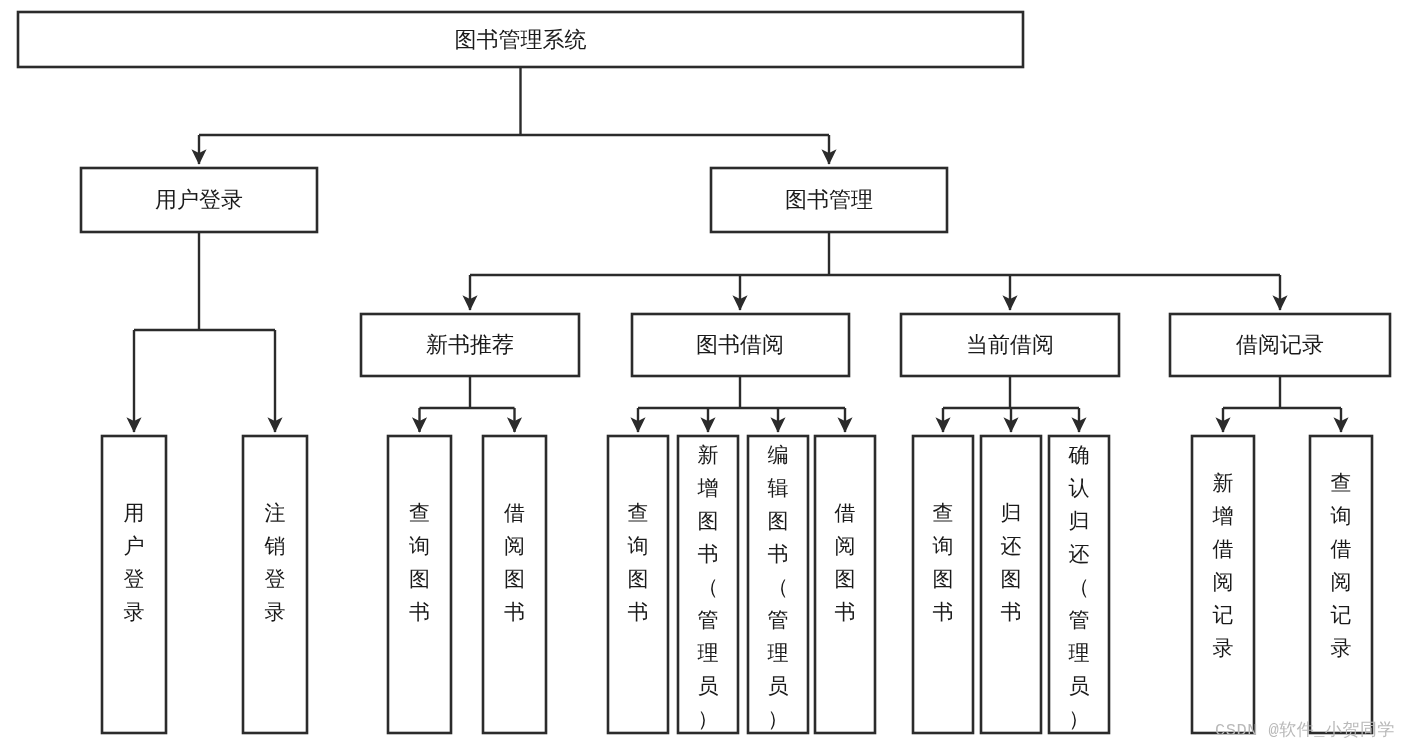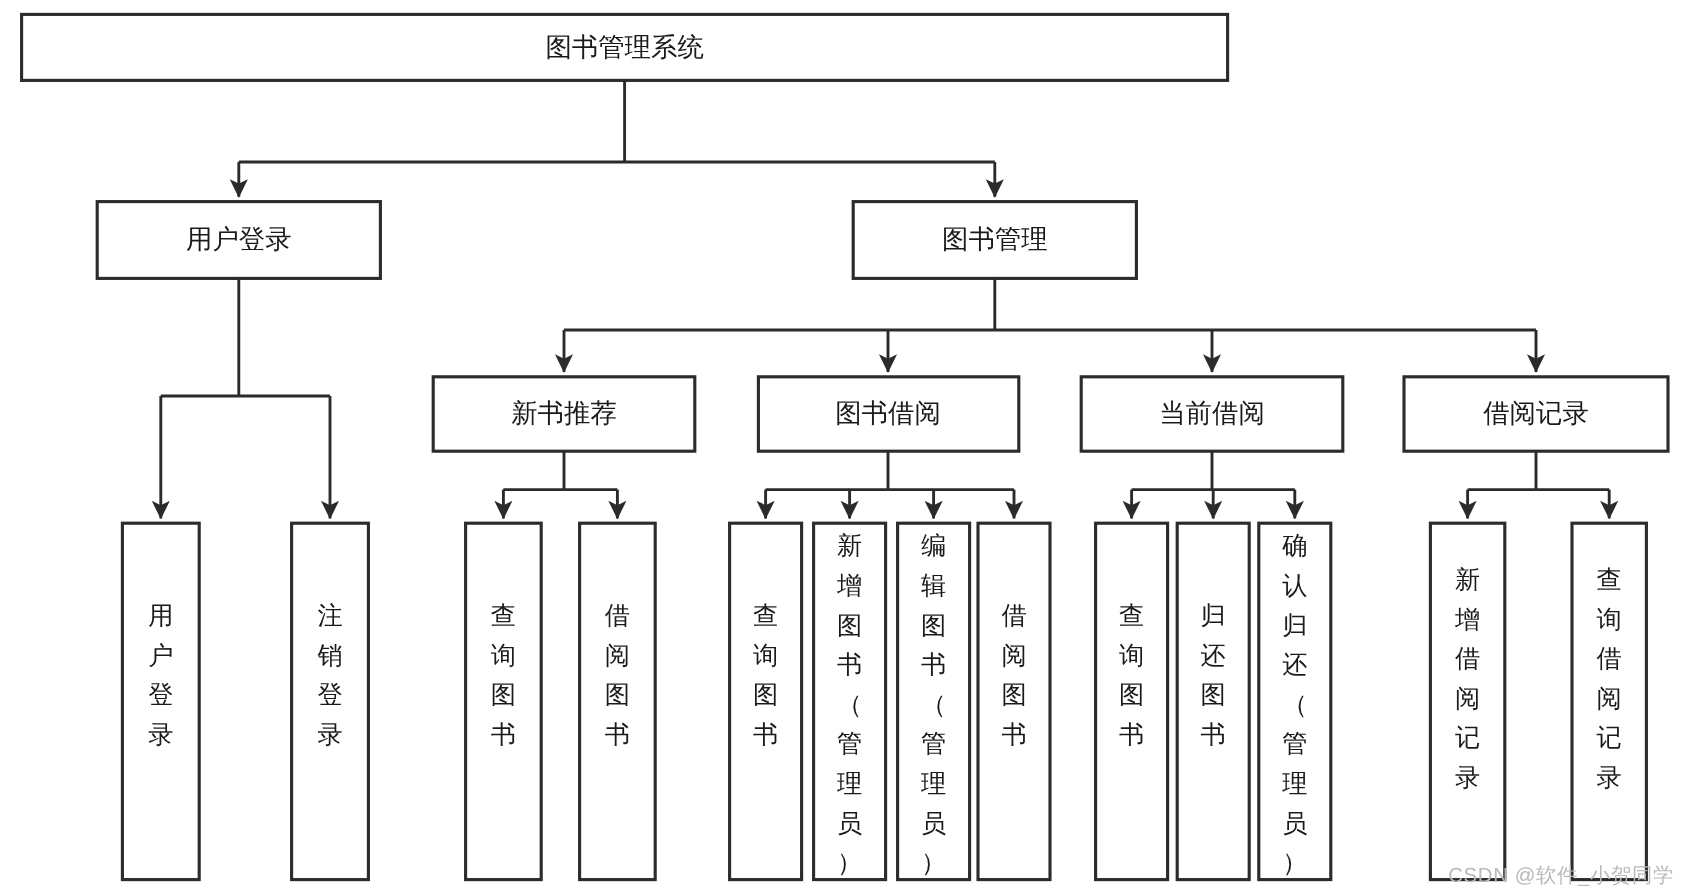--- a/index.html
+++ b/index.html
@@ -54,21 +54,21 @@
     font-family: "Liberation Sans", "DejaVu Sans", sans-serif;
     font-size: 21px;
     text-anchor: middle;
   }
   .watermark {
     position: absolute;
     right: 10px;
     bottom: 6px;
     color: #b9b9b9;
     font-size: 17px;
-    font-family: Liberation Sans, sans-serif;
+    font-family: Liberation Mono, monospace;
     letter-spacing: 0.5px;
     white-space: nowrap;
     user-select: none;
   }
 </style>
 </head>
 <body>
 
 <div id="diagram-root">
 

